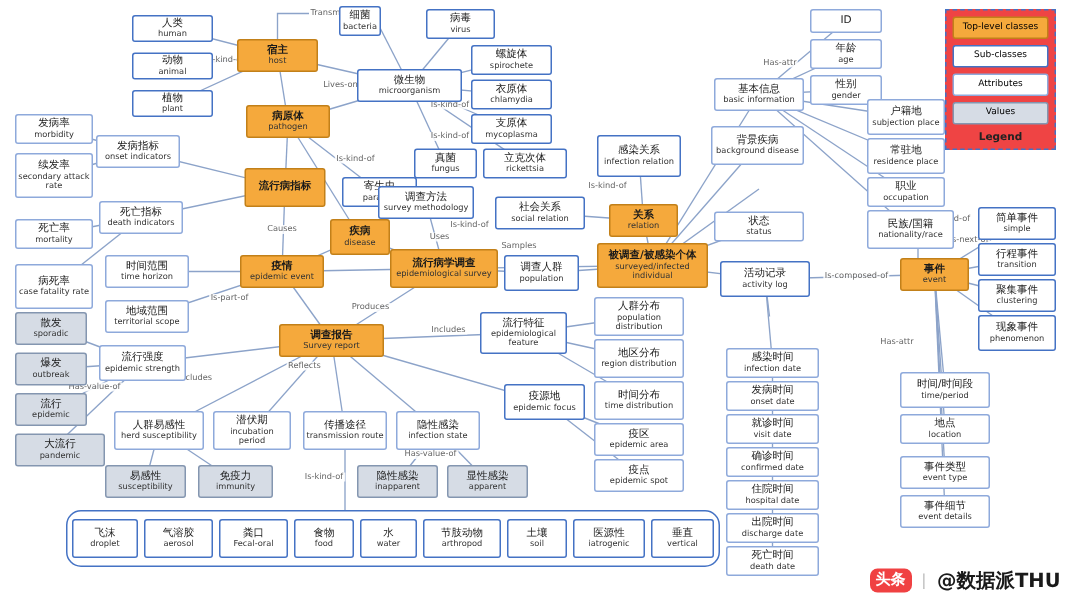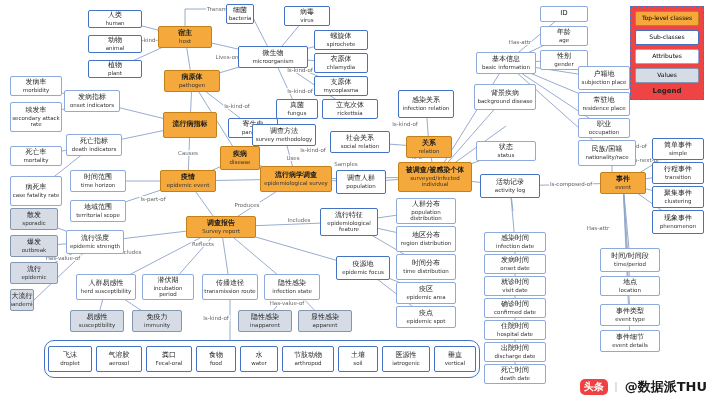--- a/index.html
+++ b/index.html
@@ -394,21 +394,21 @@
       <span class="en">sporadic</span>
     </div>
     <div class="node value" style="left: 10px; top: 235px; width: 48px; height: 22px;">
       <span class="zh">爆发</span>
       <span class="en">outbreak</span>
     </div>
     <div class="node value" style="left: 10px; top: 262px; width: 48px; height: 22px;">
       <span class="zh">流行</span>
       <span class="en">epidemic</span>
     </div>
-    <div class="node value" style="left: 10px; top: 289px; width: 24px; height: 22px;">
+    <div class="node value" style="left: 10px; top: 289px; width: 60px; height: 22px;">
       <span class="zh">大流行</span>
       <span class="en">pandemic</span>
     </div>
     <div class="node attr" style="left: 66px; top: 230px; width: 58px; height: 24px;">
       <span class="zh">流行强度</span>
       <span class="en">epidemic strength</span>
     </div>
     <div class="node attr" style="left: 76px; top: 274px; width: 60px; height: 26px;">
       <span class="zh">人群易感性</span>
       <span class="en">herd susceptibility</span>

